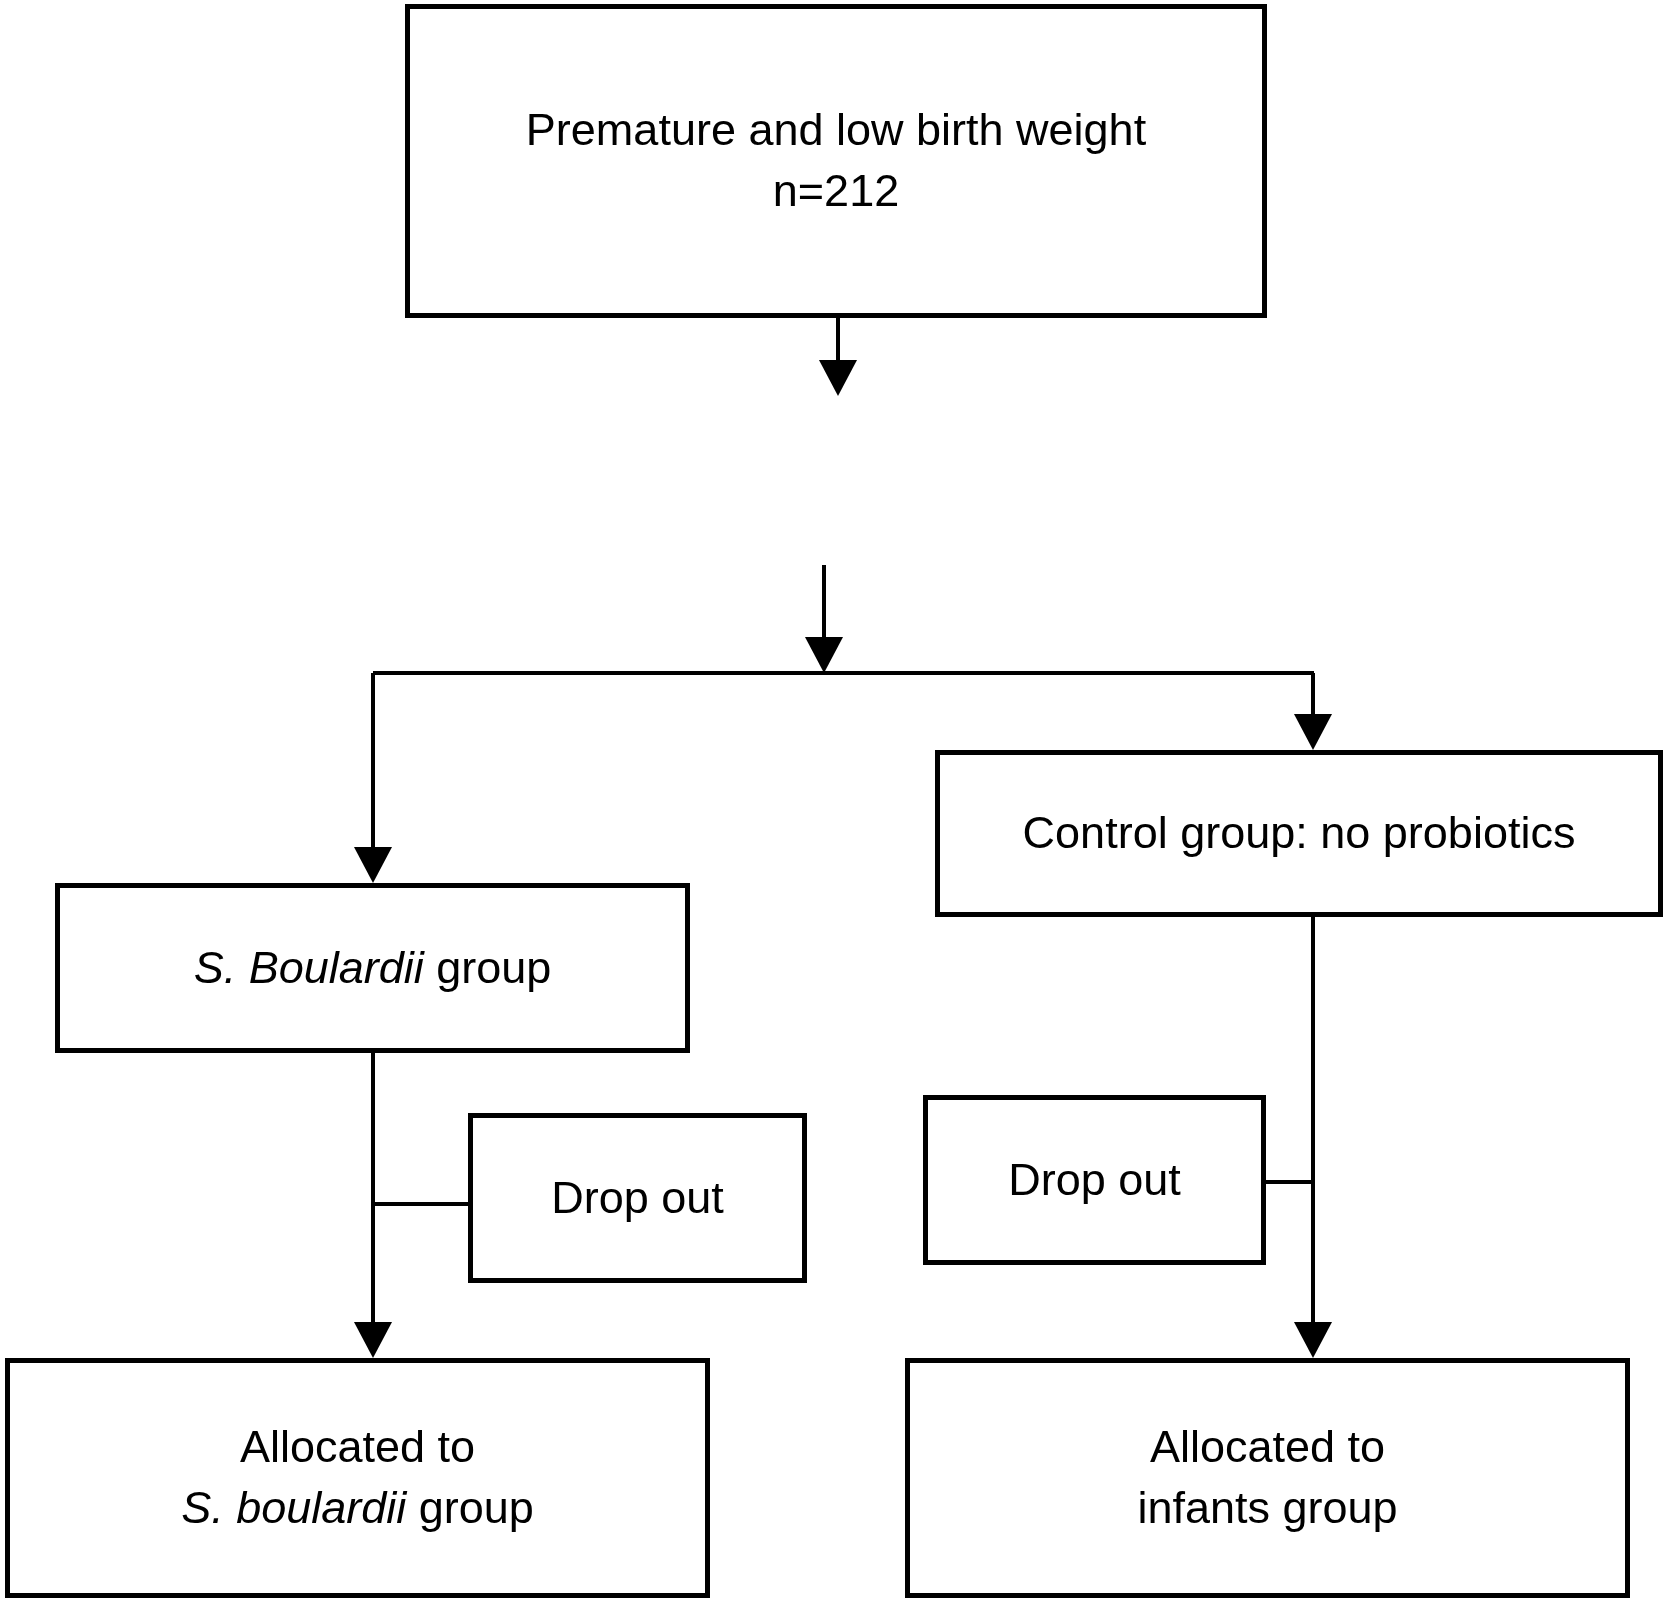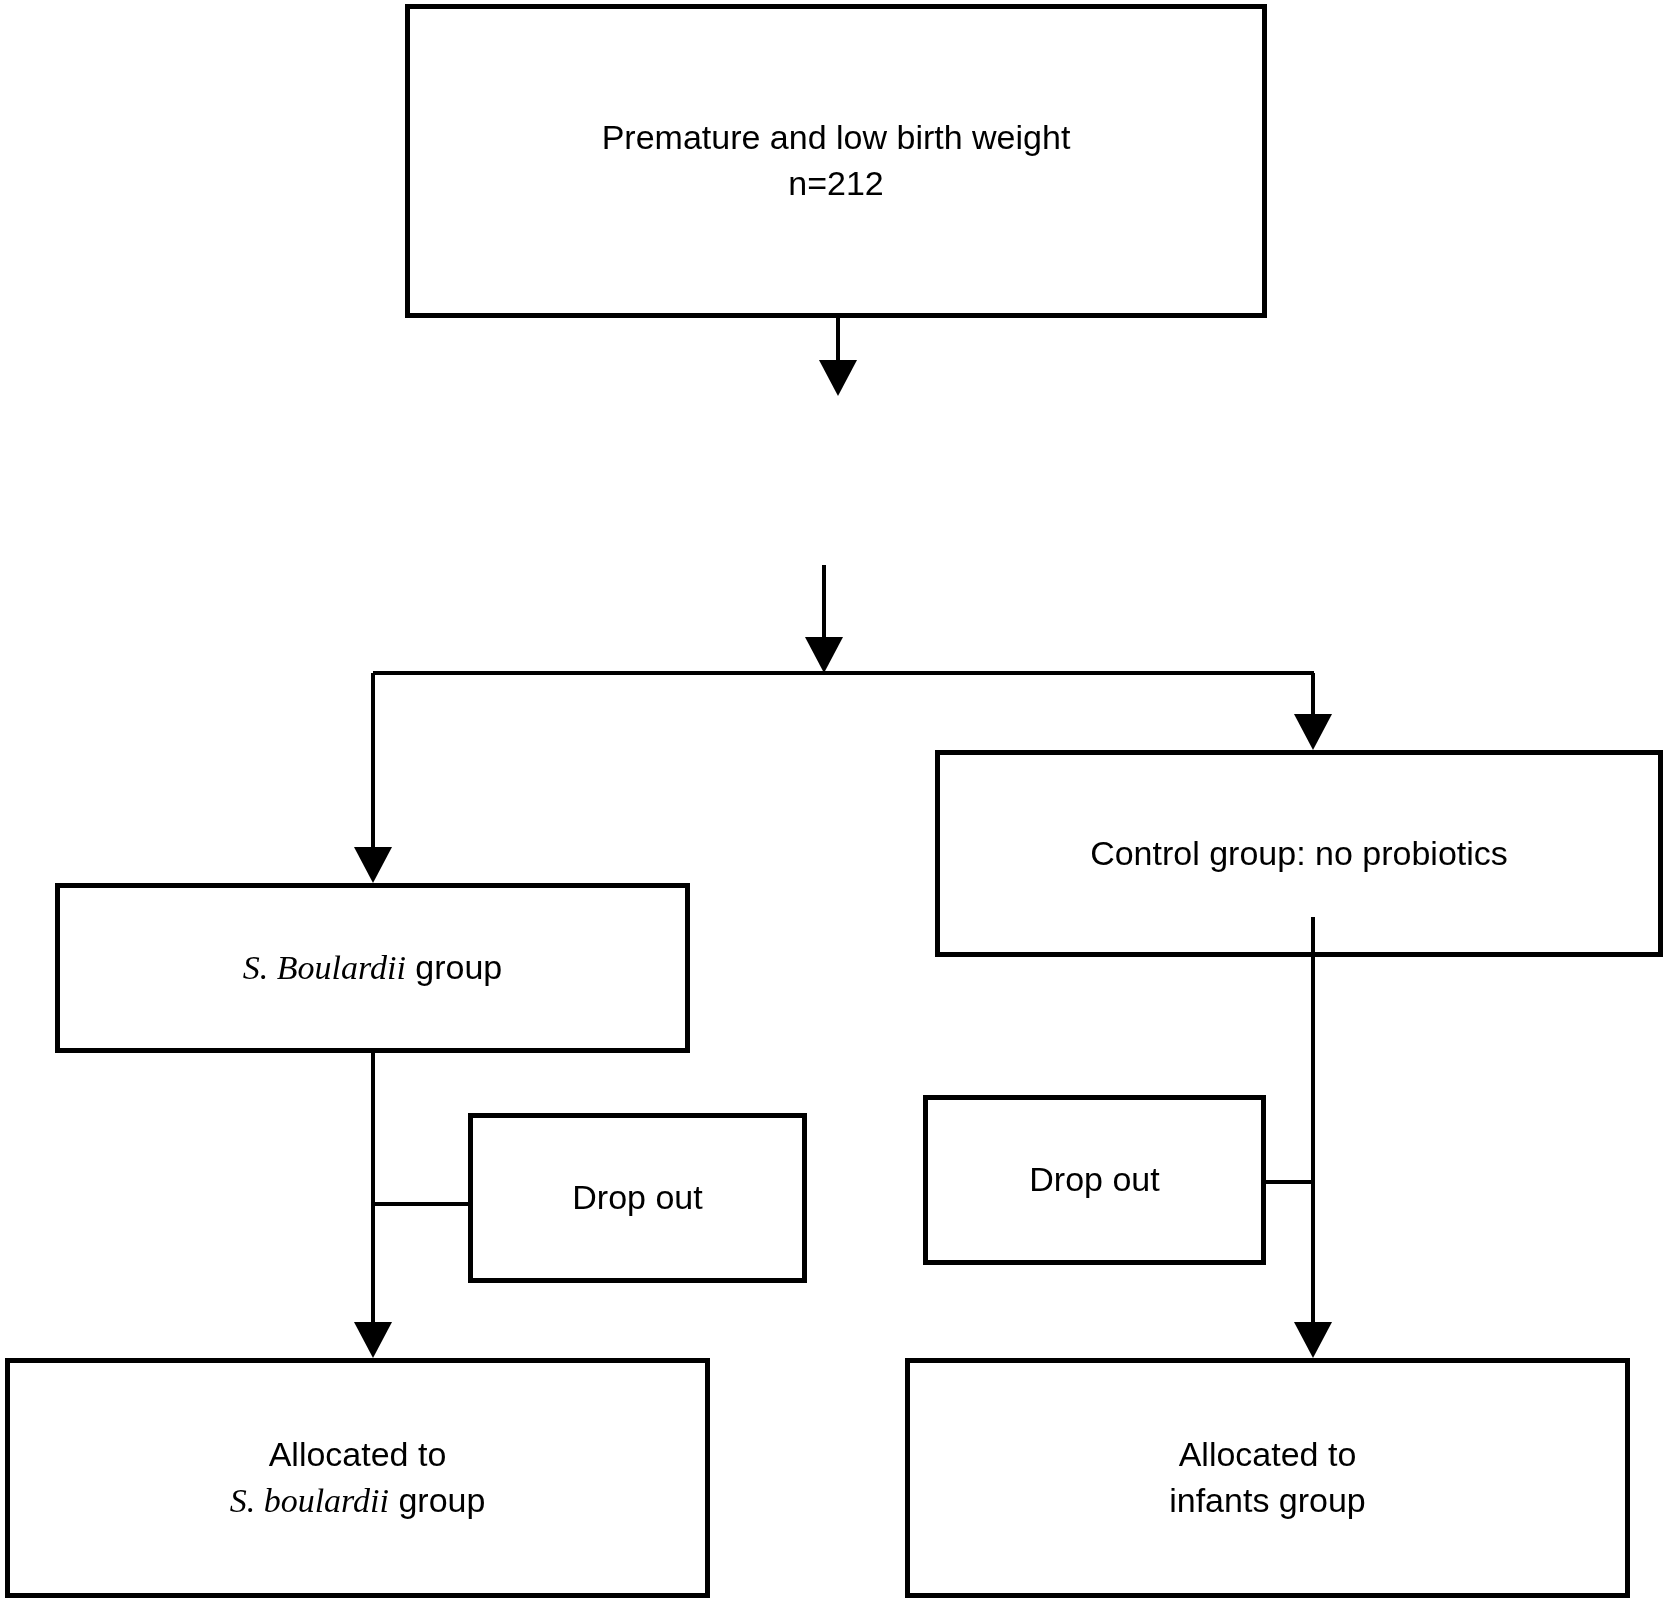--- a/index.html
+++ b/index.html
@@ -18,47 +18,47 @@
   }
   .node {
     position: absolute;
     box-sizing: border-box;
     border: 5px solid #000000;
     background: #ffffff;
     display: flex;
     align-items: center;
     justify-content: flex-start;
     text-align: center;
-    font-size: 34px;
+    font-size: 45px;
     line-height: 1.35;
     color: #000000;
   }
   .node .node-text { width: 100%; }
   .node .line { display: block; }
-  .italic { font-style: italic; font-family: Liberation Serif, serif; }
+  .italic { font-style: italic; }
   .vline, .hline {
     position: absolute;
     background: #000000;
   }
   .vline { width: 4px; }
   .hline { height: 4px; }
   .arrowhead-down {
     position: absolute;
     width: 0;
     height: 0;
     border-left: 19px solid transparent;
     border-right: 19px solid transparent;
     border-top: 36px solid #000000;
   }
 
   
   #node-eligible        { left: 405px;  top: 4px;    width: 862px; height: 314px; }
   #node-randomized      { left: 540px;  top: 398px;  width: 567px; height: 167px; }
   #node-sboulardii      { left: 55px;   top: 883px;  width: 635px; height: 170px; }
-  #node-control         { left: 935px;  top: 750px;  width: 728px; height: 207px; }
+  #node-control         { left: 935px;  top: 750px;  width: 728px; height: 167px; }
   #node-dropout-left    { left: 468px;  top: 1113px; width: 339px; height: 170px; }
   #node-dropout-right   { left: 923px;  top: 1095px; width: 343px; height: 170px; }
   #node-allocated-left  { left: 5px;    top: 1358px; width: 705px; height: 240px; }
   #node-allocated-right { left: 905px;  top: 1358px; width: 725px; height: 240px; }
 
   
   #line-eligible-stem      { left: 836px;  top: 318px;  height: 46px; }
   #arrow-eligible          { left: 819px;  top: 360px; }
   #line-randomized-stem    { left: 822px;  top: 565px;  height: 76px; }
   #arrow-randomized        { left: 805px;  top: 637px; }

